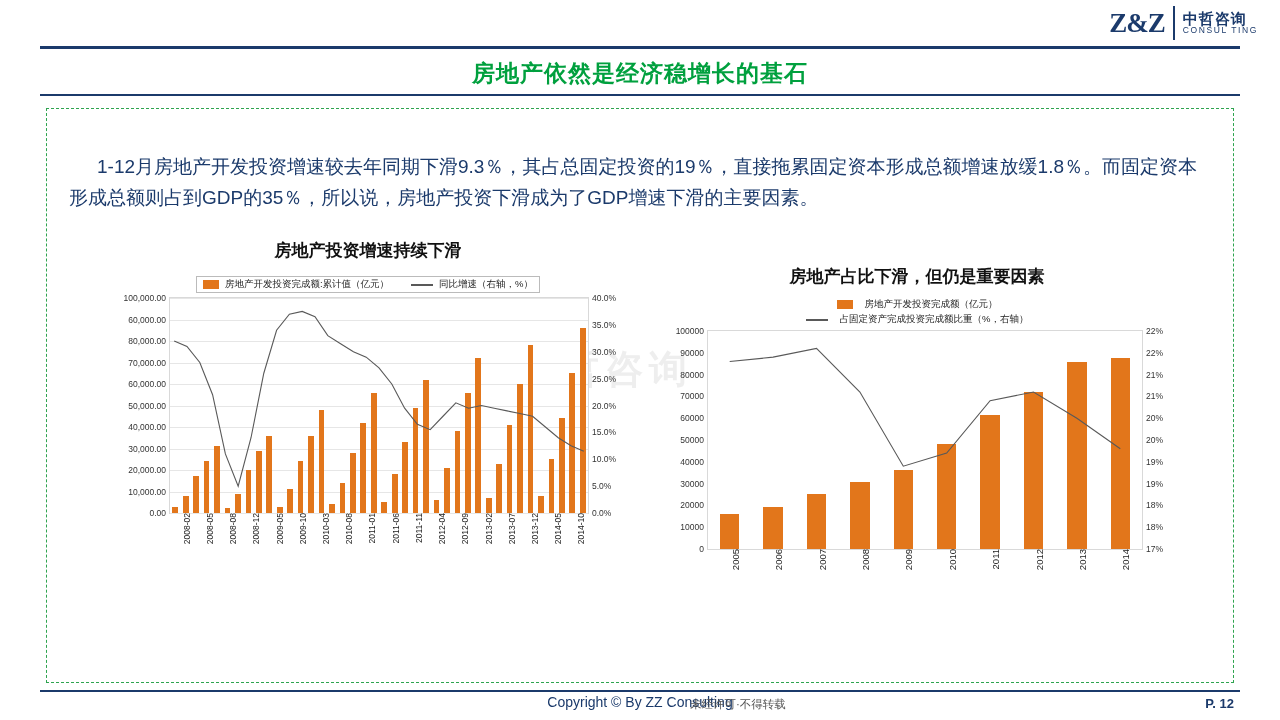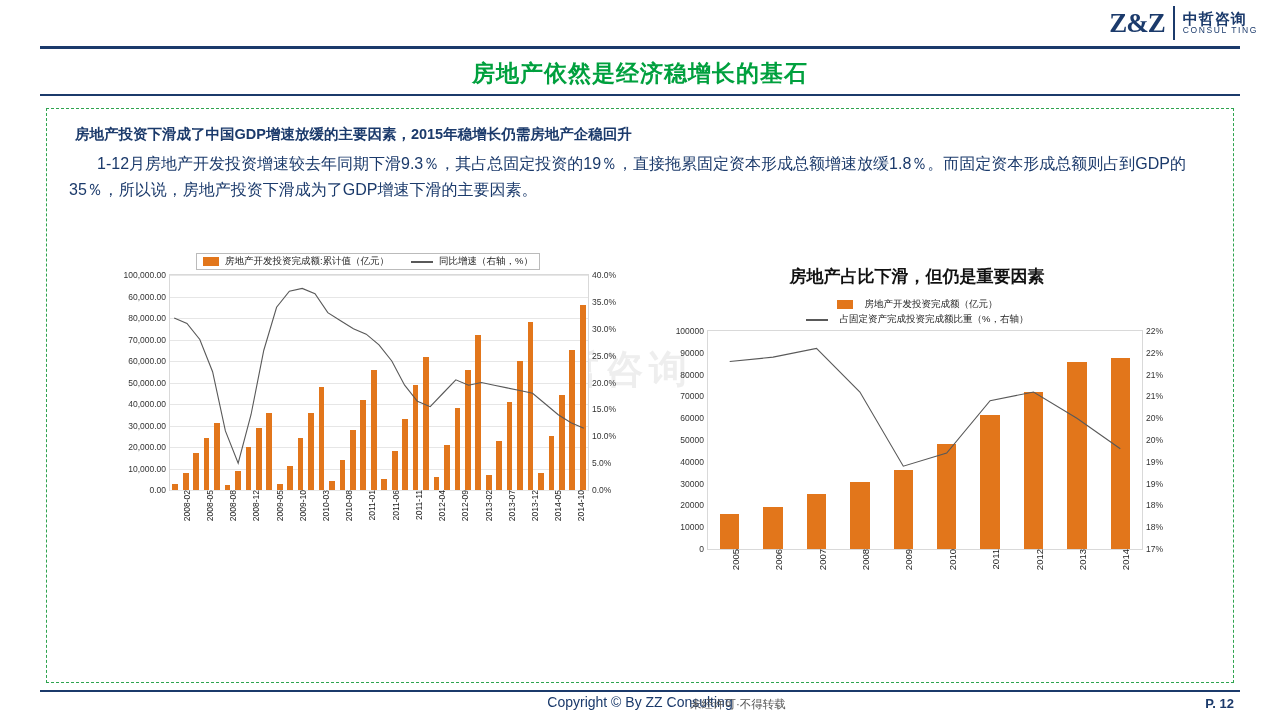--- a/index.html
+++ b/index.html
@@ -28,21 +28,21 @@
   .panel{
     position:absolute;left:46px;top:108px;width:1188px;height:575px;
     border:1px dashed #2ea44f;box-sizing:border-box;
   }
   .lead{
     position:absolute;left:28px;top:16px;width:1120px;
     font-size:14.5px;font-weight:bold;color:#1b3a6b;
   }
   .para{
     position:absolute;left:22px;top:42px;width:1140px;
-    font-size:16px;color:#1b3a6b;line-height:1.65;text-indent:28px;
+    font-size:19px;color:#1b3a6b;line-height:1.65;text-indent:28px;
   }
 
   .watermark{
     position:absolute;left:470px;top:235px;font-size:38px;font-weight:bold;
     color:#eeeeee;letter-spacing:6px;user-select:none;
   }
 
   
   .chart-box{position:absolute;}
   .chart-heading{
@@ -81,25 +81,25 @@
     <span class="logo-cn" style="display:block">中哲咨询</span>
     <span class="logo-en" style="display:block">CONSUL TING</span>
   </span>
 </div>
 <div class="top-rule"></div>
 
 <div class="slide-title">房地产依然是经济稳增长的基石</div>
 <div class="title-underline"></div>
 
 <div class="panel">
-  <div class="lead">房地产投资下滑成了中国GDP增速放缓的主要因素，2015年稳增长仍需房地产企稳回升</div>
   <div class="para">1-12月房地产开发投资增速较去年同期下滑9.3％，其占总固定投资的19％，直接拖累固定资本形成总额增速放缓1.8％。而固定资本形成总额则占到GDP的35％，所以说，房地产投资下滑成为了GDP增速下滑的主要因素。</div>
   <div class="watermark">中哲咨询</div>
 
   <div class="chart-box" style="left:56px;top:130px;width:530px;">
+    <div class="chart-heading">房地产投资增速持续下滑</div>
     <div class="legend" style="margin-top:14px;">
       <div class="legend-row bordered" style="gap:22px;">
         <span style="display:flex;align-items:center;gap:6px;">
           <span class="swatch"></span>
           <span>房地产开发投资完成额:累计值（亿元）</span>
         </span>
         <span style="display:flex;align-items:center;gap:6px;">
           <span class="linekey"></span>
           <span>同比增速（右轴，%）</span>
         </span>

